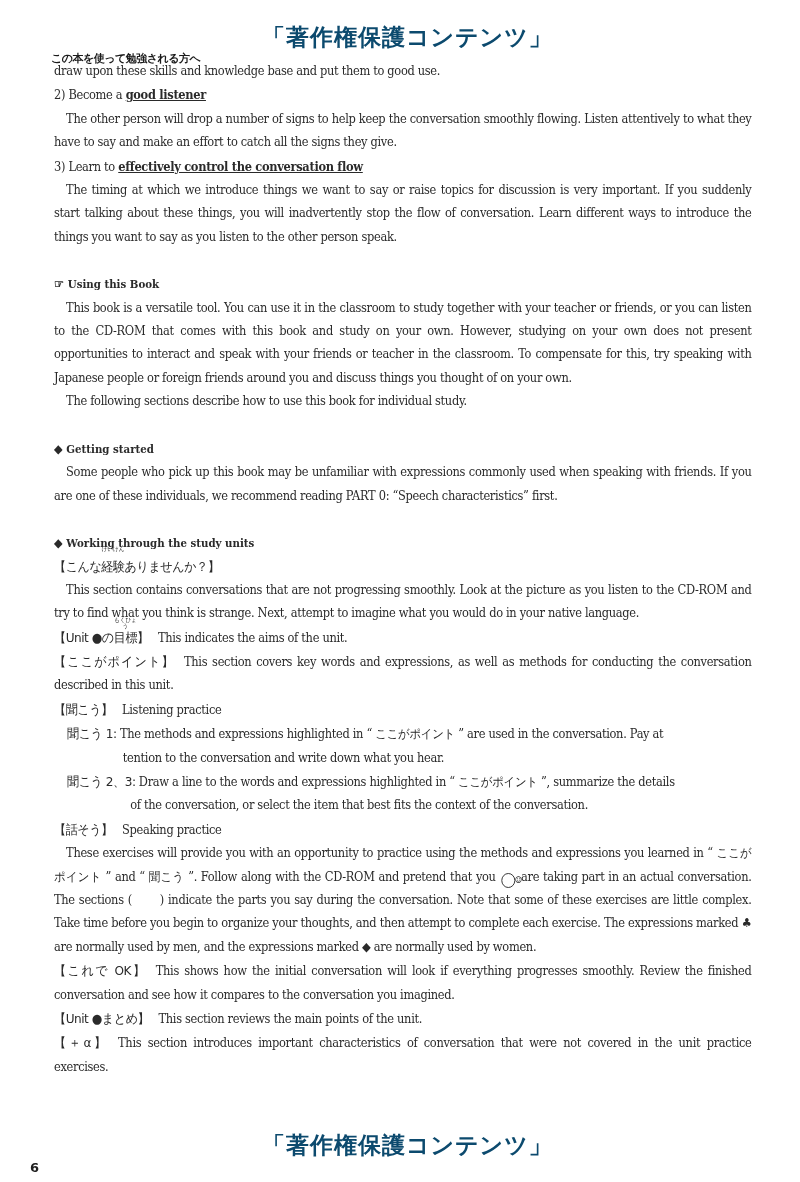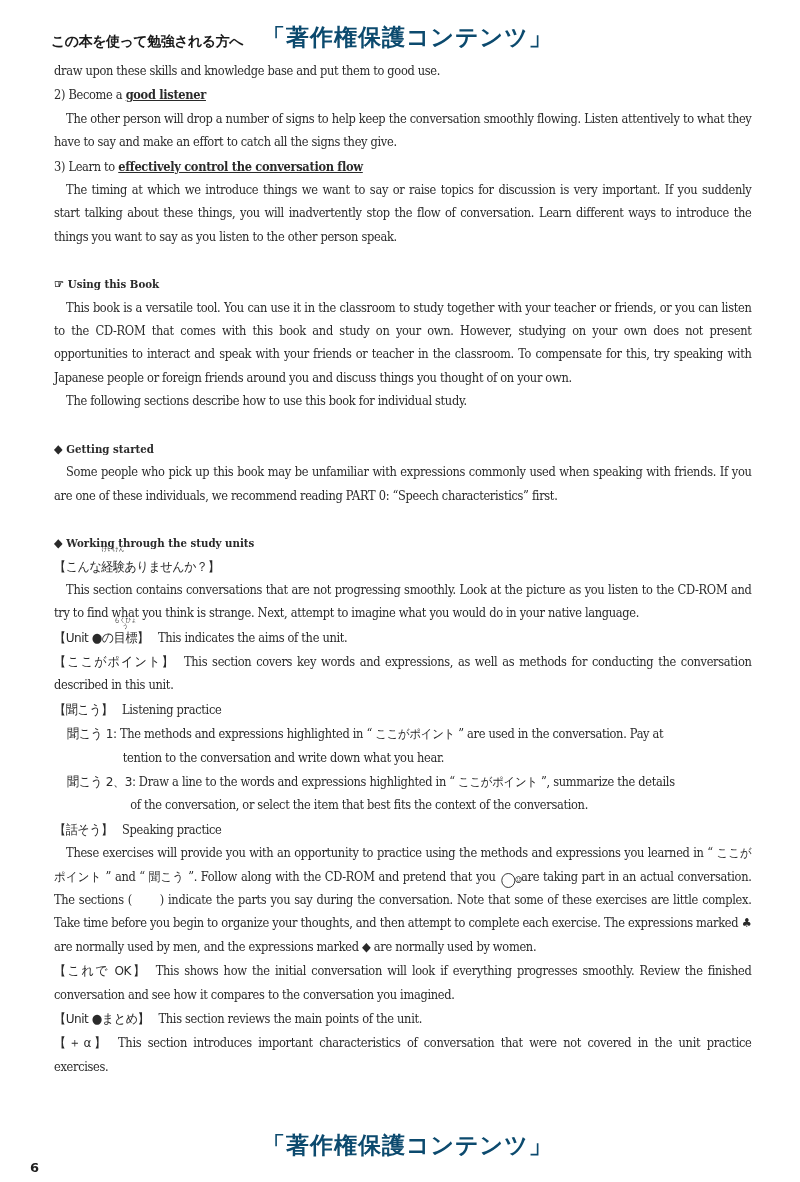--- a/index.html
+++ b/index.html
@@ -2,22 +2,22 @@
 <html><head>
   <meta charset="utf-8">
   <style>
     html, body { margin: 0; padding: 0; background: #ffffff; }
     body {
       width: 800px; height: 1182px; position: relative; overflow: hidden;
       font-family: "DejaVu Serif", "Liberation Serif", serif;
       color: #2a2a2a;
     }
     .running-head {
-      position: absolute; left: 51px; top: 33px;
-      font-family: Liberation Sans, sans-serif; font-size: 14px; font-weight: bold;
+      position: absolute; left: 51px; top: 51px;
+      font-family: Liberation Sans, sans-serif; font-size: 11px; font-weight: bold;
       letter-spacing: -0.5px; color: #1a1a1a;
     }
     .watermark {
       position: absolute; left: 262px;
       font-family: "DejaVu Sans", sans-serif; font-size: 23px; color: #0c4a6e;
       letter-spacing: 1px; font-weight: bold;
     }
     .watermark.top { top: 22px; }
     .watermark.bottom { top: 1130px; }
     .content {

